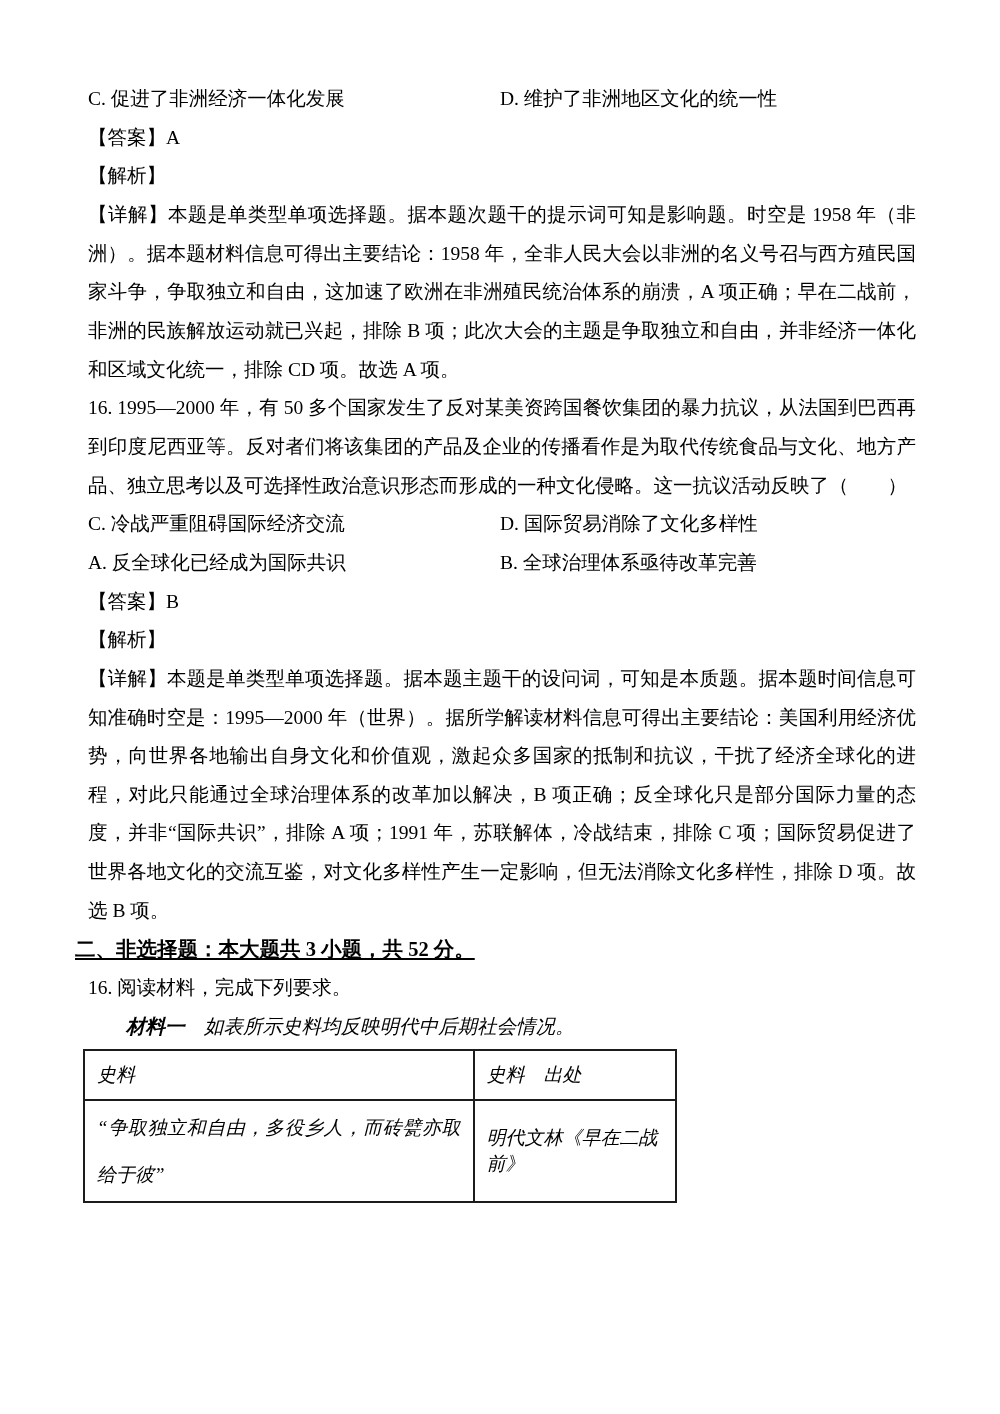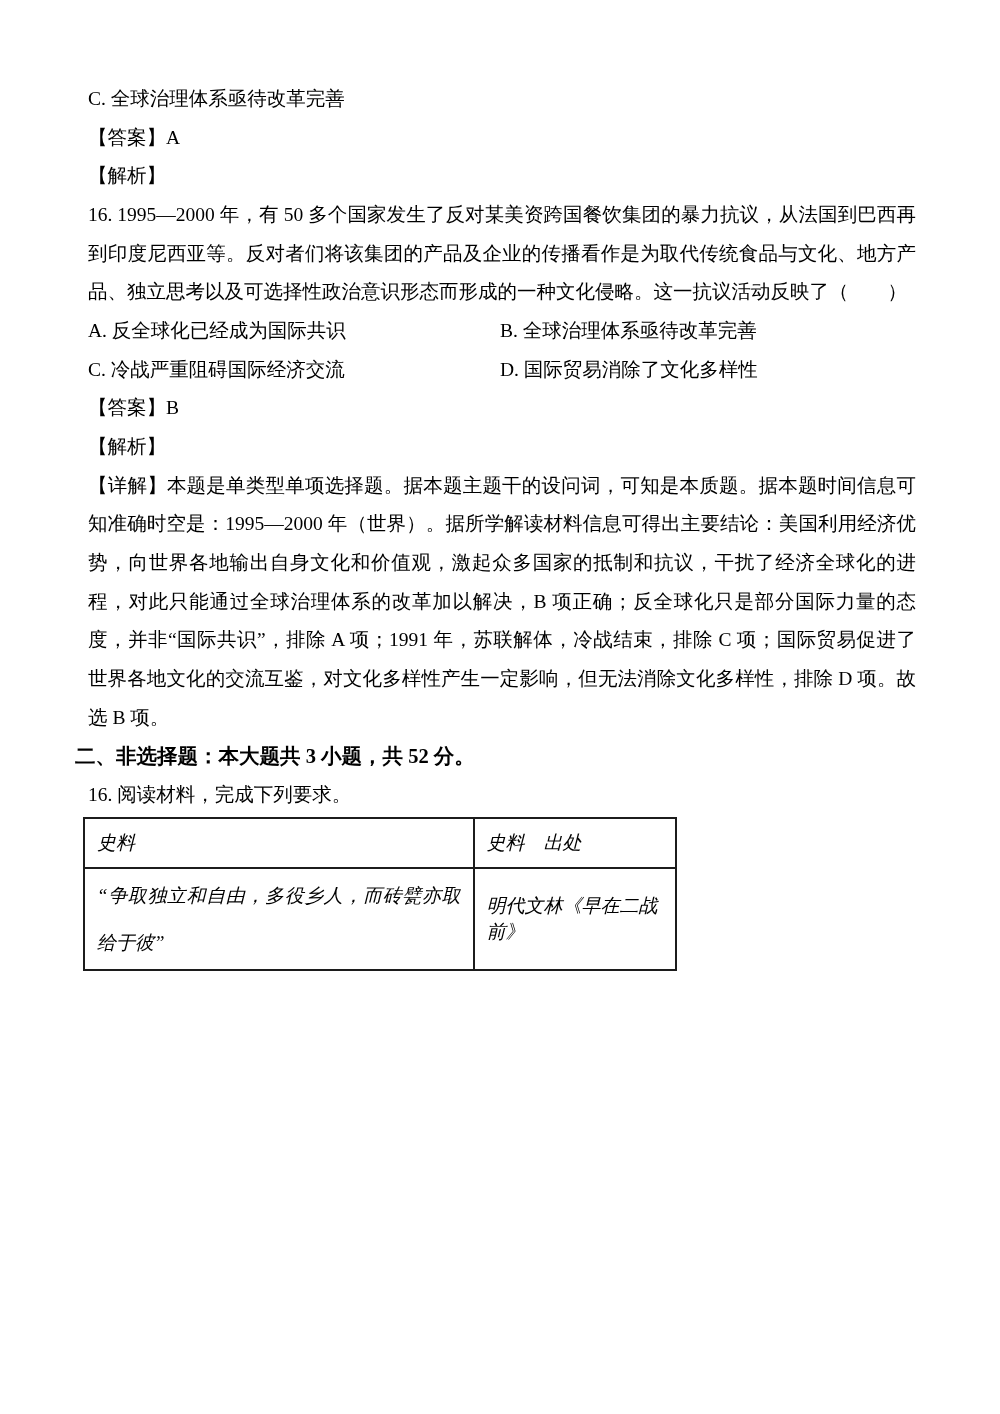--- a/index.html
+++ b/index.html
@@ -21,20 +21,21 @@
     font-size: 19.5px; line-height: 38.66px;
   }
   .para { text-align: justify; }
   .options-row { display: flex; }
   .opt-left { width: 412px; flex: 0 0 412px; }
   .opt-right { flex: 1; }
   .section-heading {
     font-weight: bold;
     font-size: 20.5px;
     margin-left: -13px;
+    text-decoration: underline;
   }
   .material-line {
     font-style: italic;
   }
   .material-label { font-weight: bold; padding-left: 38px; }
   table.qtable {
     border-collapse: collapse;
     table-layout: fixed;
     width: 594px;
     margin-left: -5px;
@@ -57,45 +58,48 @@
   tr.h-mid   { height: 95px; }
   tr.h-short { height: 50px; }
 </style>
 </head>
 <body>
 
 <div class="page">
   <div class="content">
 
     <div class="options-row">
-      <span class="opt-left">C. 全球治理体系亟待改革完善</span>
+      <span class="opt-left">C. 促进了非洲经济一体化发展</span>
+      <span class="opt-right">D. 维护了非洲地区文化的统一性</span>
     </div>
 
     <p>【答案】A</p>
     <p>【解析】</p>
+    <p class="para">【详解】本题是单类型单项选择题。据本题次题干的提示词可知是影响题。时空是 1958 年（非洲）。据本题材料信息可得出主要结论：1958 年，全非人民大会以非洲的名义号召与西方殖民国家斗争，争取独立和自由，这加速了欧洲在非洲殖民统治体系的崩溃，A 项正确；早在二战前，非洲的民族解放运动就已兴起，排除 B 项；此次大会的主题是争取独立和自由，并非经济一体化和区域文化统一，排除 CD 项。故选 A 项。</p>
 
     <p class="para">16. 1995—2000 年，有 50 多个国家发生了反对某美资跨国餐饮集团的暴力抗议，从法国到巴西再到印度尼西亚等。反对者们将该集团的产品及企业的传播看作是为取代传统食品与文化、地方产品、独立思考以及可选择性政治意识形态而形成的一种文化侵略。这一抗议活动反映了（　　）</p>
 
     <div class="options-row">
+      <span class="opt-left">C. 冷战严重阻碍国际经济交流</span>
+      <span class="opt-right">D. 国际贸易消除了文化多样性</span>
+    </div>
+    <div class="options-row">
       <span class="opt-left">A. 反全球化已经成为国际共识</span>
       <span class="opt-right">B. 全球治理体系亟待改革完善</span>
-    </div>
-    <div class="options-row">
-      <span class="opt-left">C. 冷战严重阻碍国际经济交流</span>
-      <span class="opt-right">D. 国际贸易消除了文化多样性</span>
     </div>
 
     <p>【答案】B</p>
     <p>【解析】</p>
     <p class="para">【详解】本题是单类型单项选择题。据本题主题干的设问词，可知是本质题。据本题时间信息可知准确时空是：1995—2000 年（世界）。据所学解读材料信息可得出主要结论：美国利用经济优势，向世界各地输出自身文化和价值观，激起众多国家的抵制和抗议，干扰了经济全球化的进程，对此只能通过全球治理体系的改革加以解决，B 项正确；反全球化只是部分国际力量的态度，并非“国际共识”，排除 A 项；1991 年，苏联解体，冷战结束，排除 C 项；国际贸易促进了世界各地文化的交流互鉴，对文化多样性产生一定影响，但无法消除文化多样性，排除 D 项。故选 B 项。</p>
 
     <h2 class="section-heading">二、非选择题：本大题共 3 小题，共 52 分。</h2>
 
     <p>16. 阅读材料，完成下列要求。</p>
 
+    <p class="material-line"><span class="material-label">材料一</span><span>　如表所示史料均反映明代中后期社会情况。</span></p>
 
     <table class="qtable">
       <tbody>
         <tr class="h-head">
           <td class="cell-source" style="width:379px;">史料</td>
           <td class="cell-source" style="width:197px;">史料　出处</td>
         </tr>
         <tr class="h-tall">
           <td class="cell-quote">“争取独立和自由，多役乡人，而砖甓亦取给于彼”</td>
           <td class="cell-source">明代文林《早在二战前》</td>

